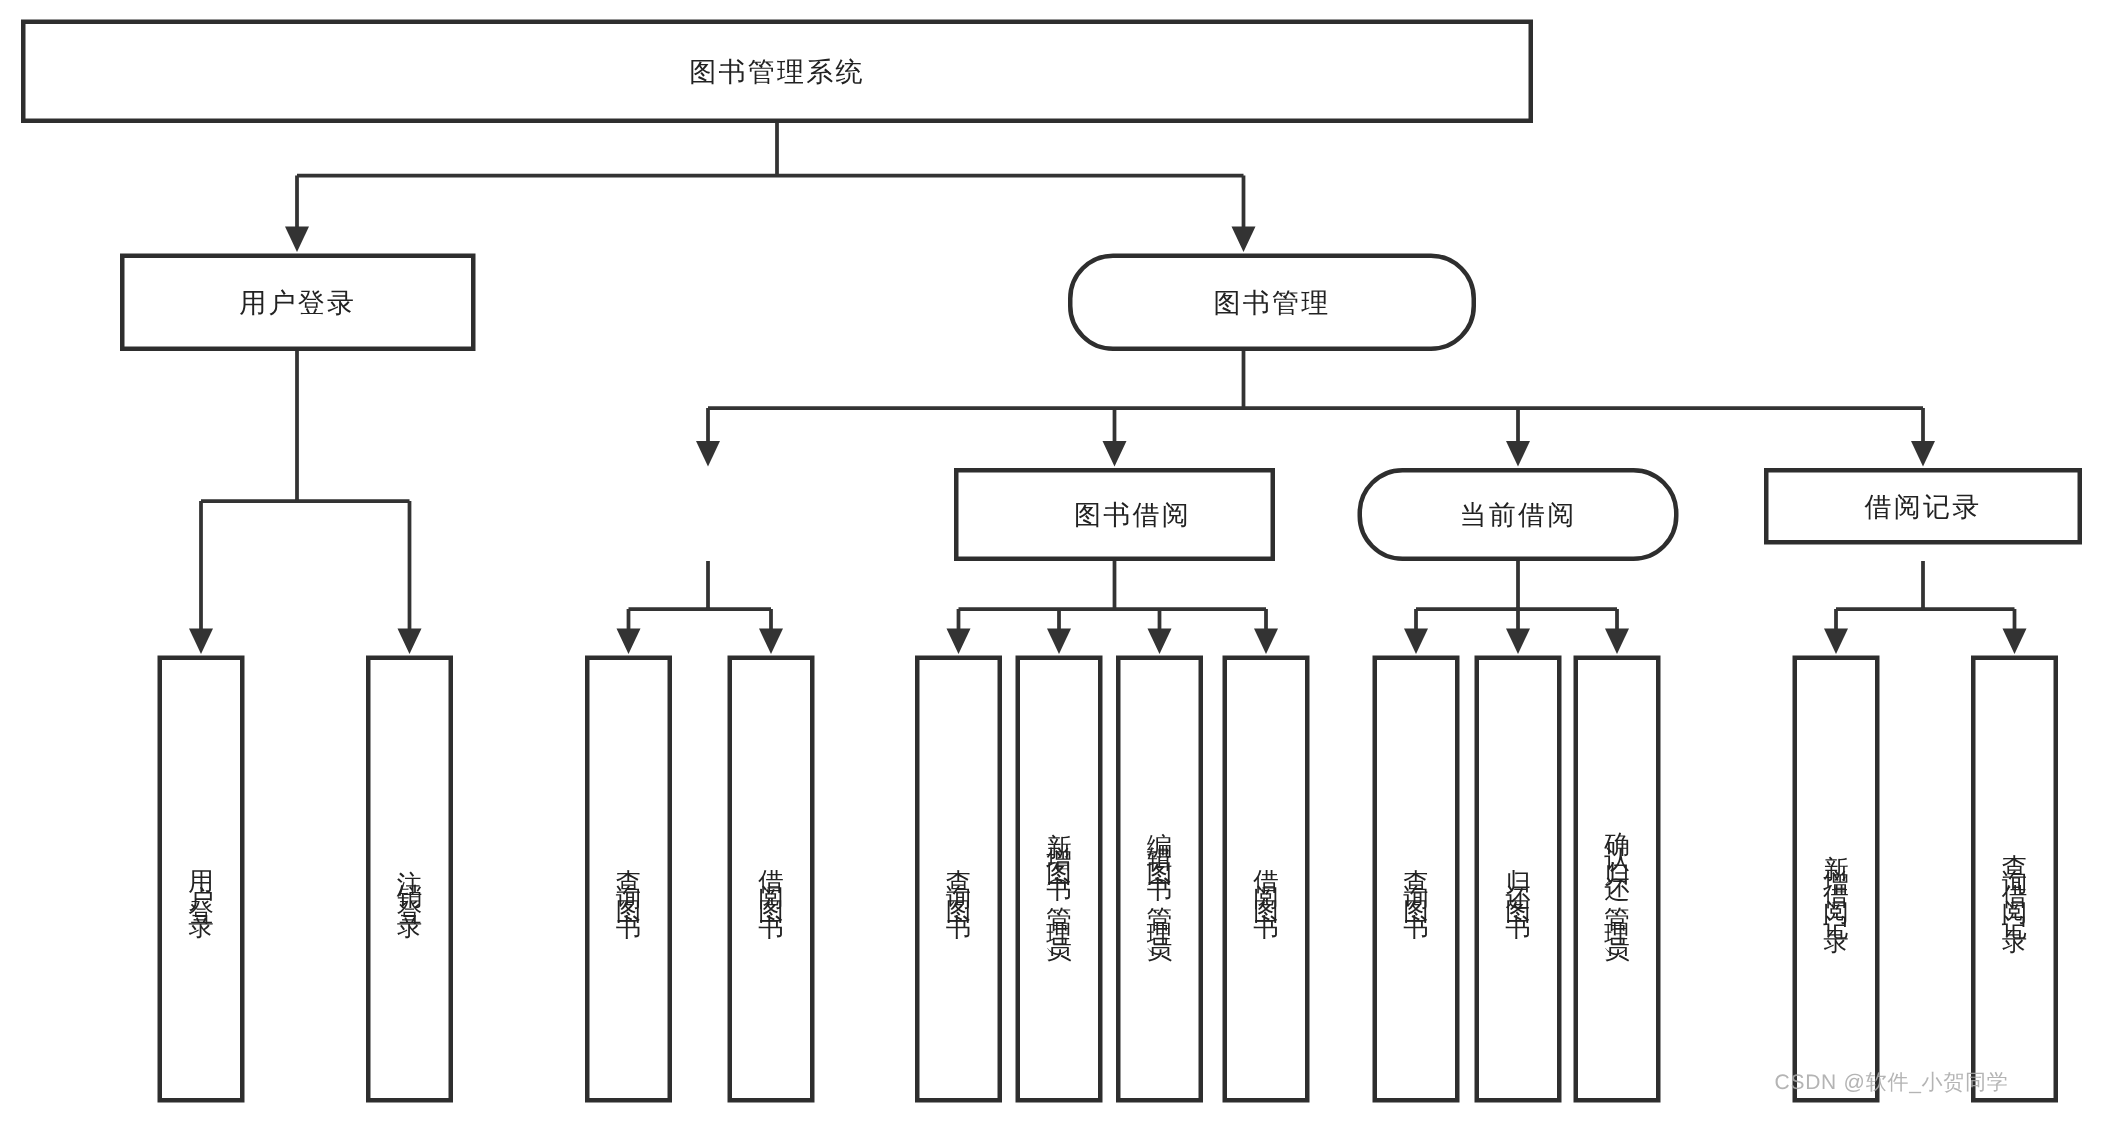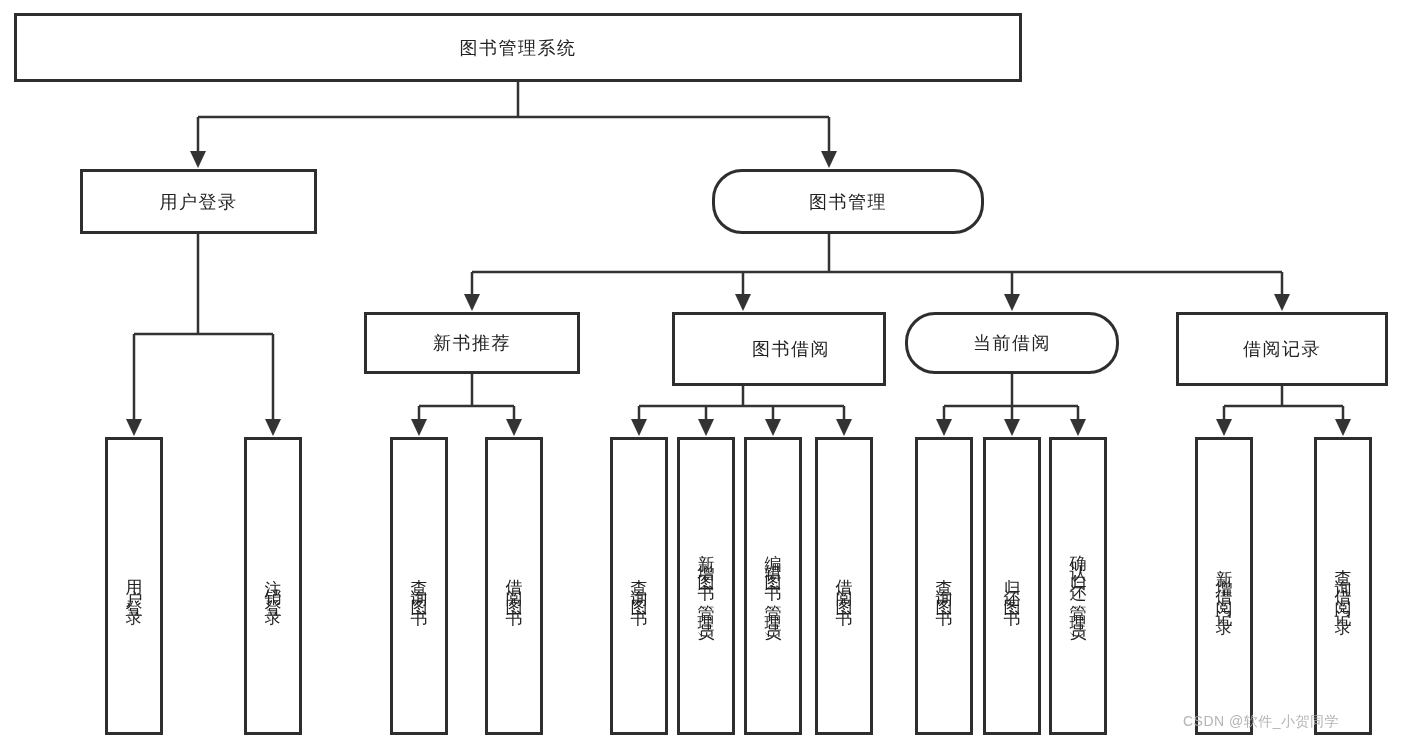--- a/index.html
+++ b/index.html
@@ -125,24 +125,23 @@
       <polygon points="1216,419 1232,419 1224,436"></polygon>
       <polygon points="1335,419 1351,419 1343,436"></polygon>
     </g>
   </svg>
 
   <div class="node hnode" style="left:14px; top:13px; width:1008px; height:69px;">图书管理系统</div>
 
   <div class="node hnode" style="left:80px; top:169px; width:237px; height:65px;">用户登录</div>
   <div class="node hnode" style="left:712px; top:169px; width:272px; height:65px;border-radius:30px;">图书管理</div>
 
-  <div class="node hnode" style="left:364px; top:312px; width:216px; height:62px;">新书推荐</div>
-  <div class="node hnode" style="left:672px; top:312px; width:214px; height:74px;padding-left:24px;">图书借阅</div>
+  <div class="node hnode" style="left:636px; top:312px; width:214px; height:62px;padding-left:24px;">图书借阅</div>
   <div class="node hnode" style="left:905px; top:312px; width:214px; height:62px;border-radius:30px;">当前借阅</div>
-  <div class="node hnode" style="left:1176px; top:312px; width:212px; height:74px;">借阅记录</div>
+  <div class="node hnode" style="left:1176px; top:312px; width:212px; height:51px;">借阅记录</div>
 
   <div class="node vnode" style="left:105px;">用户登录</div>
   <div class="node vnode" style="left:244px;">注销登录</div>
 
   <div class="node vnode" style="left:390px;">查询图书</div>
   <div class="node vnode" style="left:485px;">借阅图书</div>
 
   <div class="node vnode" style="left:610px;">查询图书</div>
   <div class="node vnode" style="left:677px;">新增图书（管理员）</div>
   <div class="node vnode" style="left:744px;">编辑图书（管理员）</div>

